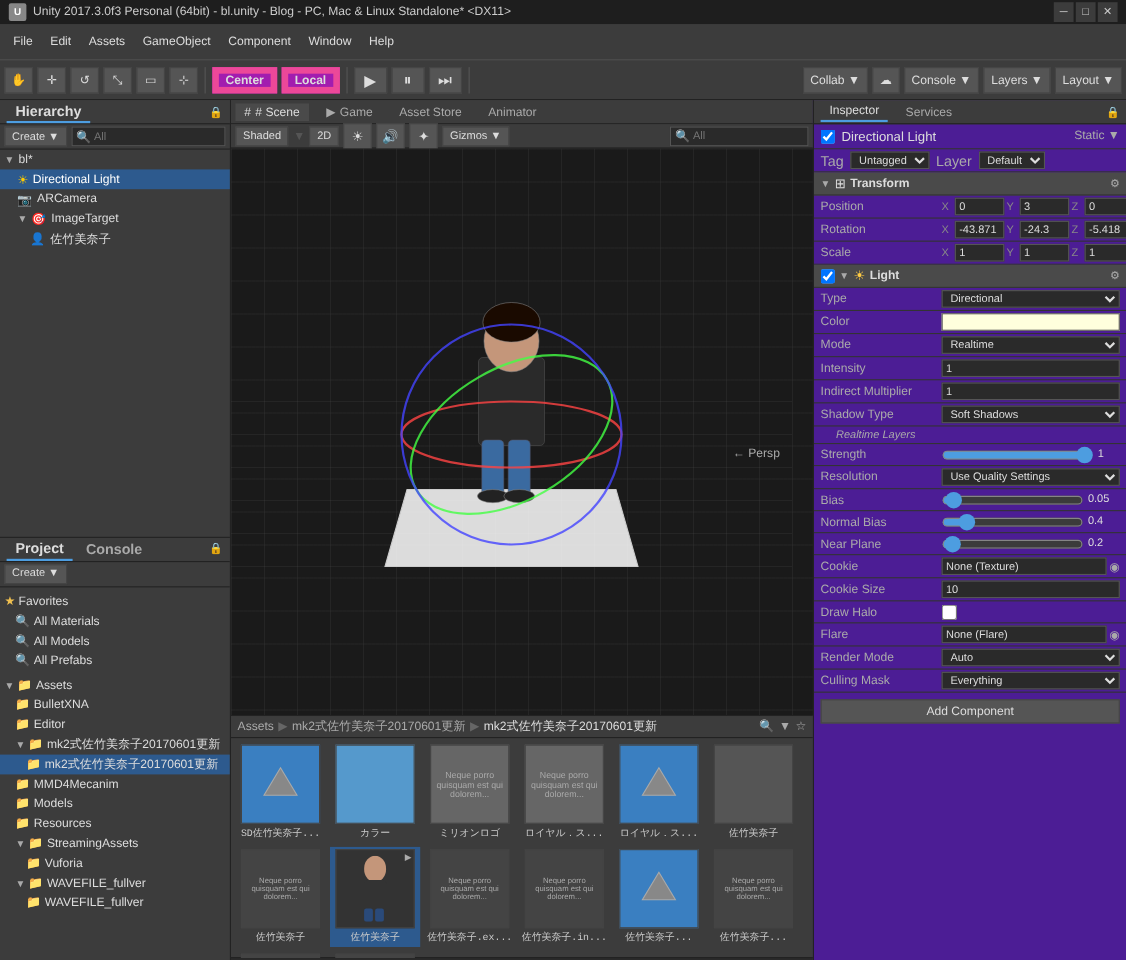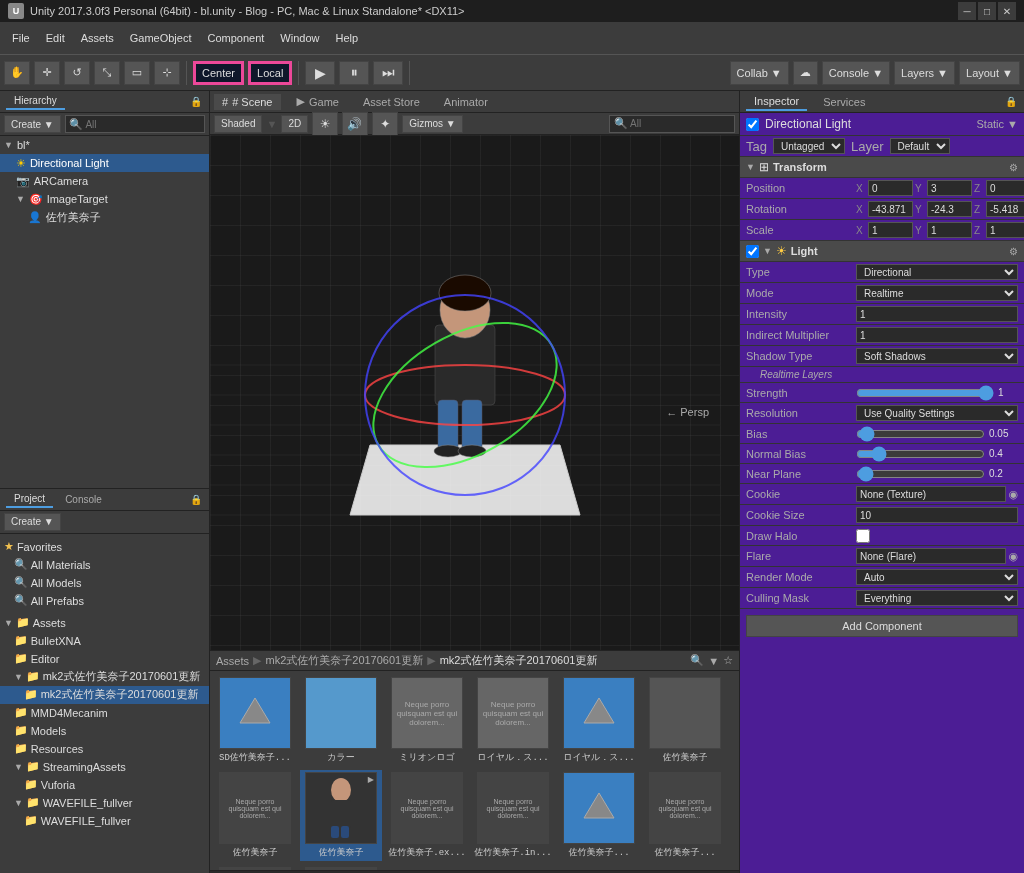--- a/index.html
+++ b/index.html
@@ -10,37 +10,37 @@
     #titlebar-left { display: flex; align-items: center; gap: 6px; }
     #win-controls { display: flex; gap: 2px; }
     .win-btn { width: 18px; height: 18px; background: #3c3c3c; border: none; color: #ccc; cursor: pointer; display: flex; align-items: center; justify-content: center; font-size: 10px; }
 
     
     #menubar { background: #3c3c3c; height: 20px; display: flex; align-items: center; padding: 16px 4px; border-bottom: 1px solid #555; }
     .menu-item { padding: 0 8px; height: 20px; display: flex; align-items: center; cursor: pointer; color: #ddd; }
 
     
     #toolbar { background: #3c3c3c; height: 36px; display: flex; align-items: center; padding: 0 4px; gap: 4px; border-bottom: 1px solid #222; }
-    .toolbar-btn { background: #0f172a; border: 3px solid #ec4899; color: #ddd; padding: 2px 6px; height: 24px; cursor: pointer; display: flex; align-items: center; gap: 3px; font-size: 11px; }
+    .toolbar-btn { background: #a21caf; border: 6px solid #ec4899; color: #ddd; padding: 2px 6px; height: 24px; cursor: pointer; display: flex; align-items: center; gap: 3px; font-size: 11px; font-weight: bold; }
     .toolbar-icon-btn { background: #555; border: 1px solid #444; width: 26px; height: 24px; cursor: pointer; display: flex; align-items: center; justify-content: center; color: #ddd; }
     .toolbar-sep { width: 1px; height: 24px; background: #555; margin: 0 2px; }
     .toolbar-play-btn { background: #555; border: 1px solid #444; width: 30px; height: 24px; cursor: pointer; display: flex; align-items: center; justify-content: center; color: #ddd; font-size: 14px; }
     .toolbar-dropdown { background: #555; border: 1px solid #444; color: #ddd; padding: 2px 6px; height: 24px; cursor: pointer; display: flex; align-items: center; gap: 3px; font-size: 11px; }
 
     
     #main { display: flex; height: calc(873px - 22px - 20px - 36px); }
 
     
     #left-panel { width: 210px; display: flex; flex-direction: column; background: #3c3c3c; border-right: 1px solid #222; }
     #hierarchy { flex: 0 0 440px; border-bottom: 1px solid #222; }
     #project { flex: 1; }
 
     
     .panel-header { background: #3c3c3c; height: 22px; display: flex; align-items: center; padding: 0 6px; border-bottom: 1px solid #222; gap: 4px; }
-    .panel-tab { padding: 2px 8px; cursor: pointer; color: #aaa; font-size: 10px; }
+    .panel-tab { padding: 2px 8px; cursor: pointer; color: #aaa; font-size: 13px; font-weight: bold; }
     .panel-tab.active { color: #ddd; border-bottom: 2px solid #4d9de0; }
 
     
     .tree-item { padding: 1px 4px; cursor: pointer; display: flex; align-items: center; gap: 4px; height: 18px; }
     .tree-item.selected { background: #2d5a8e; color: #fff; }
     .tree-item.indent1 { padding-left: 16px; }
     .tree-item.indent2 { padding-left: 28px; }
     .tree-arrow { font-size: 9px; color: #aaa; }
 
     
@@ -610,20 +610,26 @@
 
         <div class="inspector-row">
           <span class="inspector-label">Type</span>
           <div class="inspector-value">
             <select class="inspector-dropdown">
               <option>Directional</option>
             </select>
           </div>
         </div>
 
+        <div class="inspector-row">
+          <span class="inspector-label">Color</span>
+          <div class="inspector-value">
+            <div class="color-swatch" style="background:#ffffdd;"></div>
+          </div>
+        </div>
 
         <div class="inspector-row">
           <span class="inspector-label">Mode</span>
           <div class="inspector-value">
             <select class="inspector-dropdown">
               <option>Realtime</option>
             </select>
           </div>
         </div>
 

